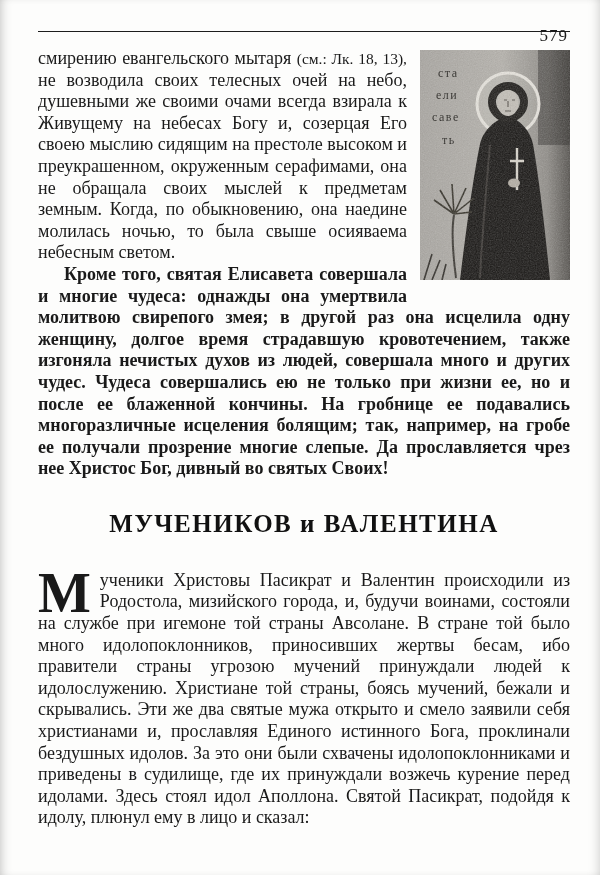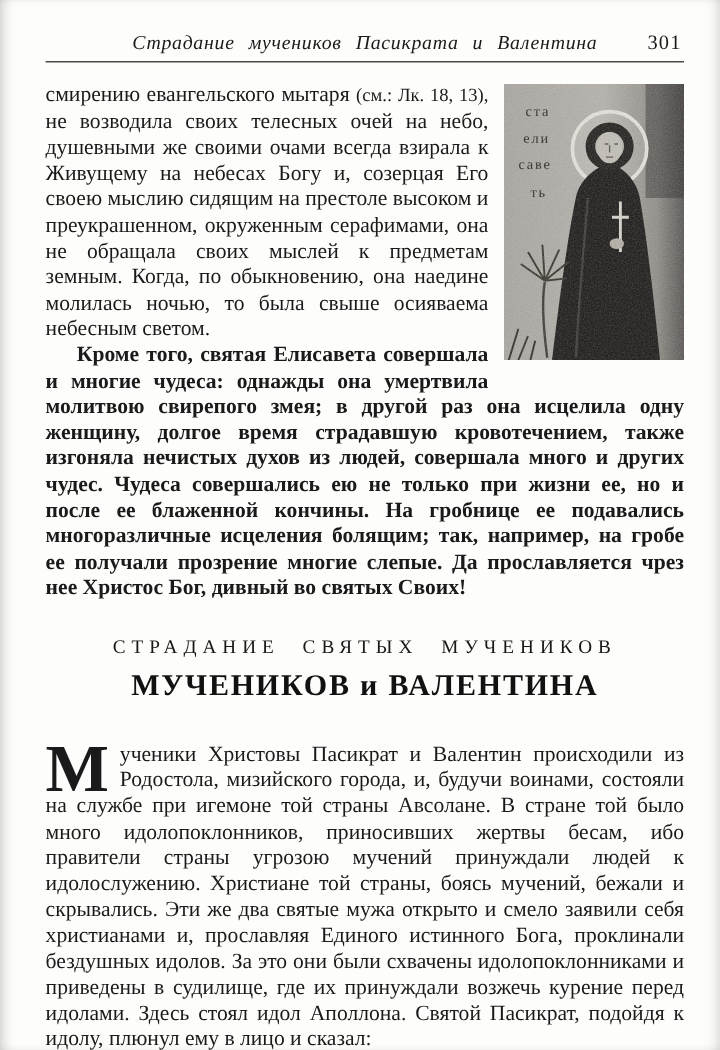--- a/index.html
+++ b/index.html
@@ -73,22 +73,21 @@
   }
   .insc { font-family: "Liberation Serif", serif; font-size: 12px; letter-spacing: 1.5px; fill: #262420; }
 </style>
 </head>
 <body>
 
 <div class="page">
   <div class="content">
 
     <div class="running-head">
-      <span>Страдание мучеников Пасикрата и Валентина</span>
-      <span class="pageno">301</span>
+      <span class="pageno">579</span>
     </div>
     <hr class="head-rule">
 
     <div class="body-text">
 
       <figure class="saint">
         <svg viewBox="0 0 150 230" xmlns="http://www.w3.org/2000/svg">
           <defs>
             <filter id="grain" x="0" y="0" width="100%" height="100%">
               <feTurbulence type="fractalNoise" baseFrequency="0.85" numOctaves="2" result="n"></feTurbulence>
@@ -130,20 +129,19 @@
           <rect width="150" height="230" filter="url(#grain)" opacity="0.30"></rect>
         </svg>
       </figure>
 
       <p class="p1"><span>смирению евангельского мытаря </span><span class="ref">(см.: Лк. 18, 13),</span><span> не возводила своих телесных очей на небо, душевными же своими очами всегда взирала к Живущему на небесах Богу и, созерцая Его своею мыслию сидящим на престоле высоком и преукрашенном, окруженным серафимами, она не обращала своих мыслей к предметам земным. Когда, по обыкновению, она наедине молилась ночью, то была свыше осияваема небесным светом.</span></p>
 
       <p class="p2">Кроме того, святая Елисавета совершала и многие чудеса: однажды она умертвила молитвою свирепого змея; в другой раз она исцелила одну женщину, долгое время страдавшую кровотечением, также изгоняла нечистых духов из людей, совершала много и других чудес. Чудеса совершались ею не только при жизни ее, но и после ее блаженной кончины. На гробнице ее подавались многоразличные исцеления болящим; так, например, на гробе ее получали прозрение многие слепые. Да прославляется чрез нее Христос Бог, дивный во святых Своих!</p>
     </div>
 
     <div class="section-head">
-      <div class="sh1">СТРАДАНИЕ СВЯТЫХ МУЧЕНИКОВ</div>
       <div class="sh2">МУЧЕНИКОВ и ВАЛЕНТИНА</div>
     </div>
 
     <p class="p3"><span class="dropcap">М</span><span>ученики Христовы Пасикрат и Валентин происходили из Родостола, мизийского города, и, будучи воинами, состояли на службе при игемоне той страны Авсолане. В стране той было много идолопоклонников, приносивших жертвы бесам, ибо правители страны угрозою мучений принуждали людей к идолослужению. Христиане той страны, боясь мучений, бежали и скрывались. Эти же два святые мужа открыто и смело заявили себя христианами и, прославляя Единого истинного Бога, проклинали бездушных идолов. За это они были схвачены идолопоклонниками и приведены в судилище, где их принуждали возжечь курение перед идолами. Здесь стоял идол Аполлона. Святой Пасикрат, подойдя к идолу, плюнул ему в лицо и сказал:</span></p>
 
   </div>
 </div>
 
 </body></html>

